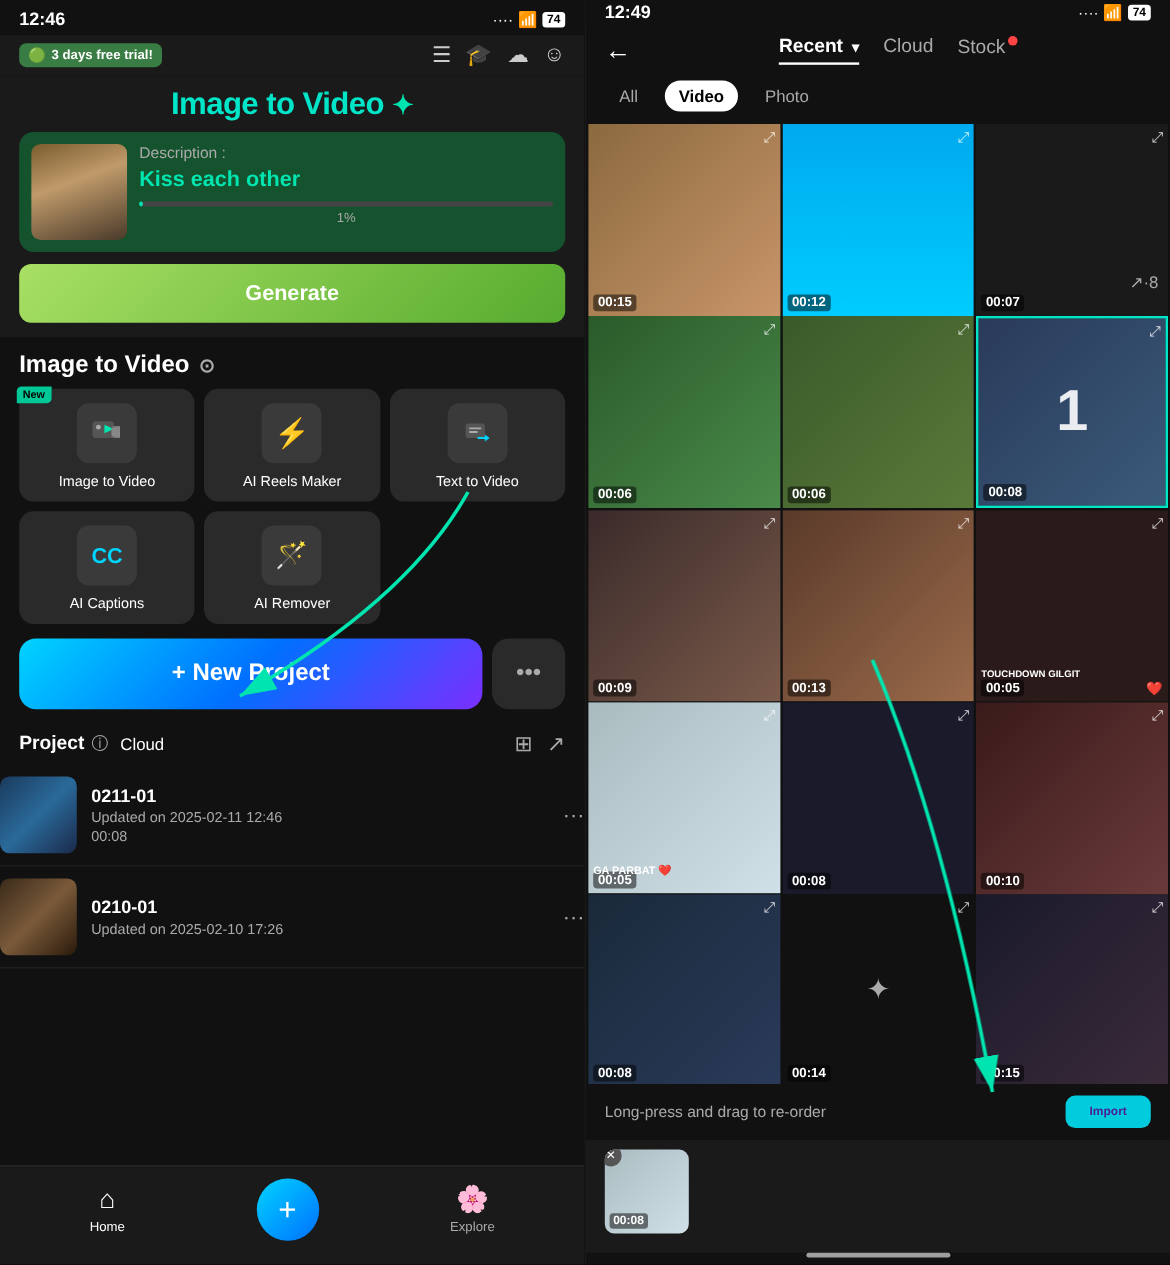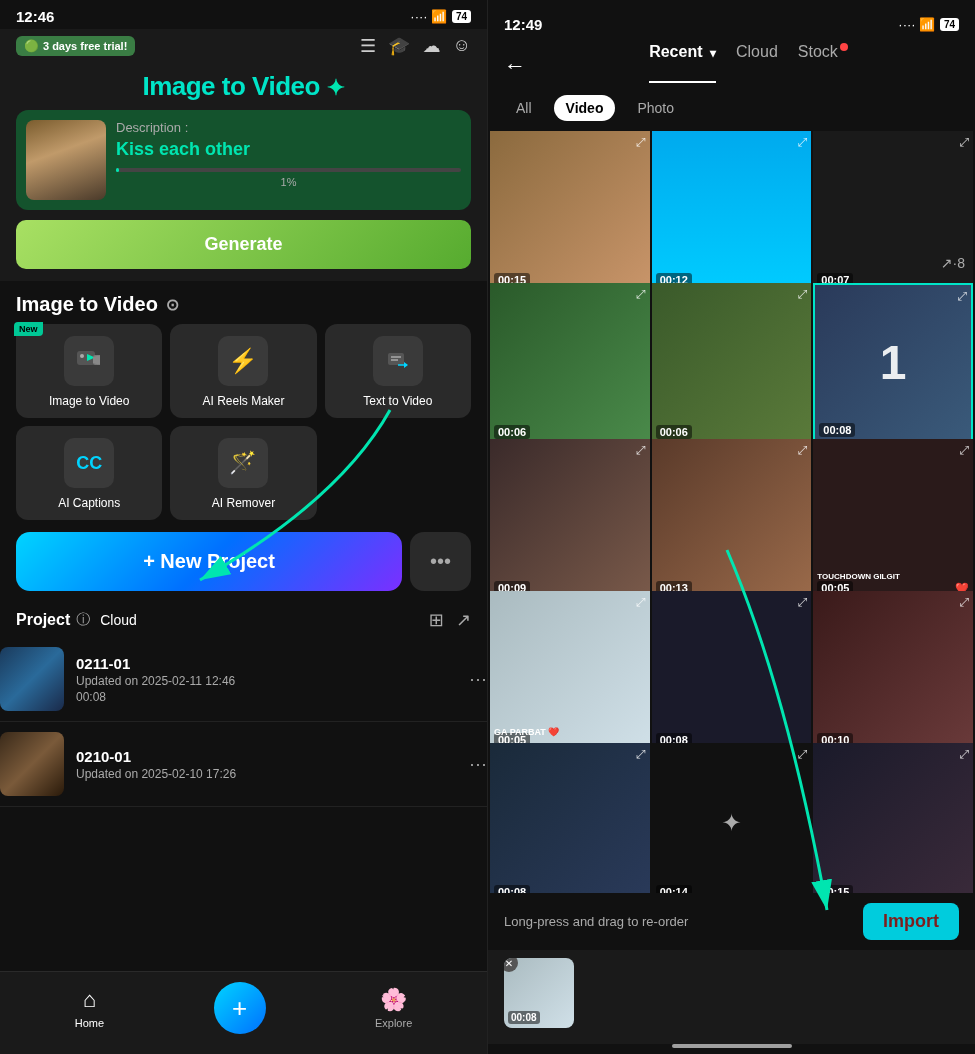--- a/index.html
+++ b/index.html
@@ -394,21 +394,21 @@
       flex-direction: column;
       overflow: hidden;
       border-left: 1px solid #222;
     }
 
     
     .status-bar-right {
       display: flex;
       justify-content: space-between;
       align-items: center;
-      padding: 16px 16px 4px 16px;
+      padding: 2px 16px 4px 16px;
       background: #111;
     }
 
     
     .top-nav-right {
       display: flex;
       align-items: center;
       padding: 6px 16px 6px 16px;
       gap: 0;
     }
@@ -422,21 +422,21 @@
       display: flex;
       gap: 20px;
       flex: 1;
       justify-content: center;
     }
     .nav-tab-right {
       color: #aaa;
       font-size: 16px;
       font-weight: 500;
       cursor: pointer;
-      padding-bottom: 20px;
+      padding-bottom: 4px;
     }
     .nav-tab-right.active {
       color: #fff;
       font-weight: 700;
       border-bottom: 2px solid #fff;
     }
     .nav-tab-right .dropdown-arrow {
       font-size: 12px;
       margin-left: 3px;
     }
@@ -563,25 +563,25 @@
       display: flex;
       align-items: center;
       justify-content: space-between;
     }
     .drag-hint {
       color: #aaa;
       font-size: 13px;
     }
     .import-btn {
       background: #00ccdd;
-      color: #7f1d1d;
+      color: #4c1d95;
       border: none;
       border-radius: 8px;
       padding: 8px 20px;
-      font-size: 18px;
+      font-size: 10px;
       font-weight: 700;
       cursor: pointer;
     }
 
     
     .preview-strip {
       background: #1a1a1a;
       padding: 8px 16px 16px 16px;
       display: flex;
       gap: 8px;

